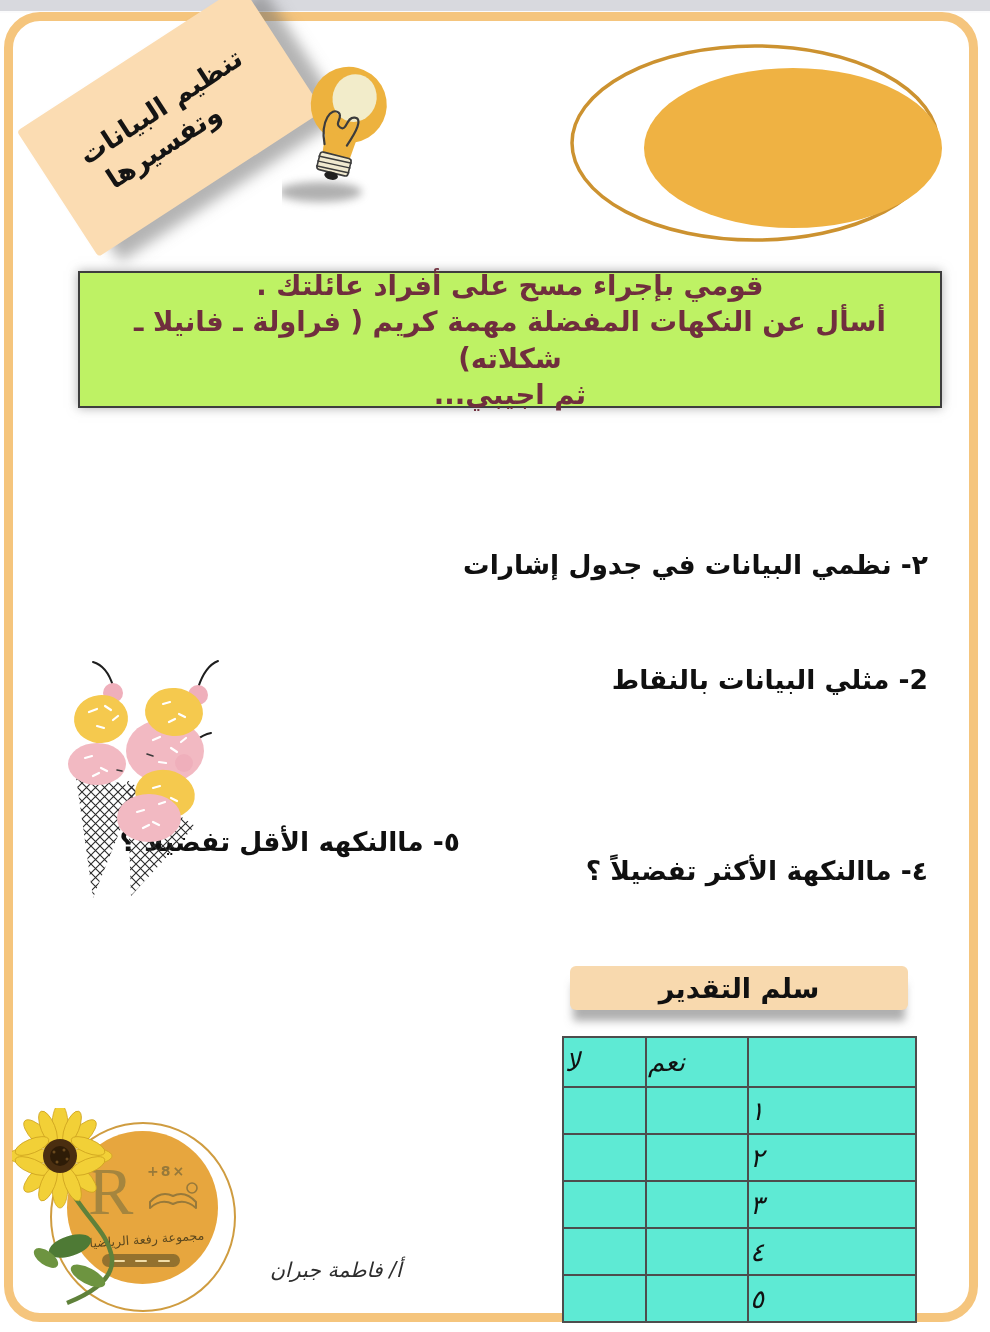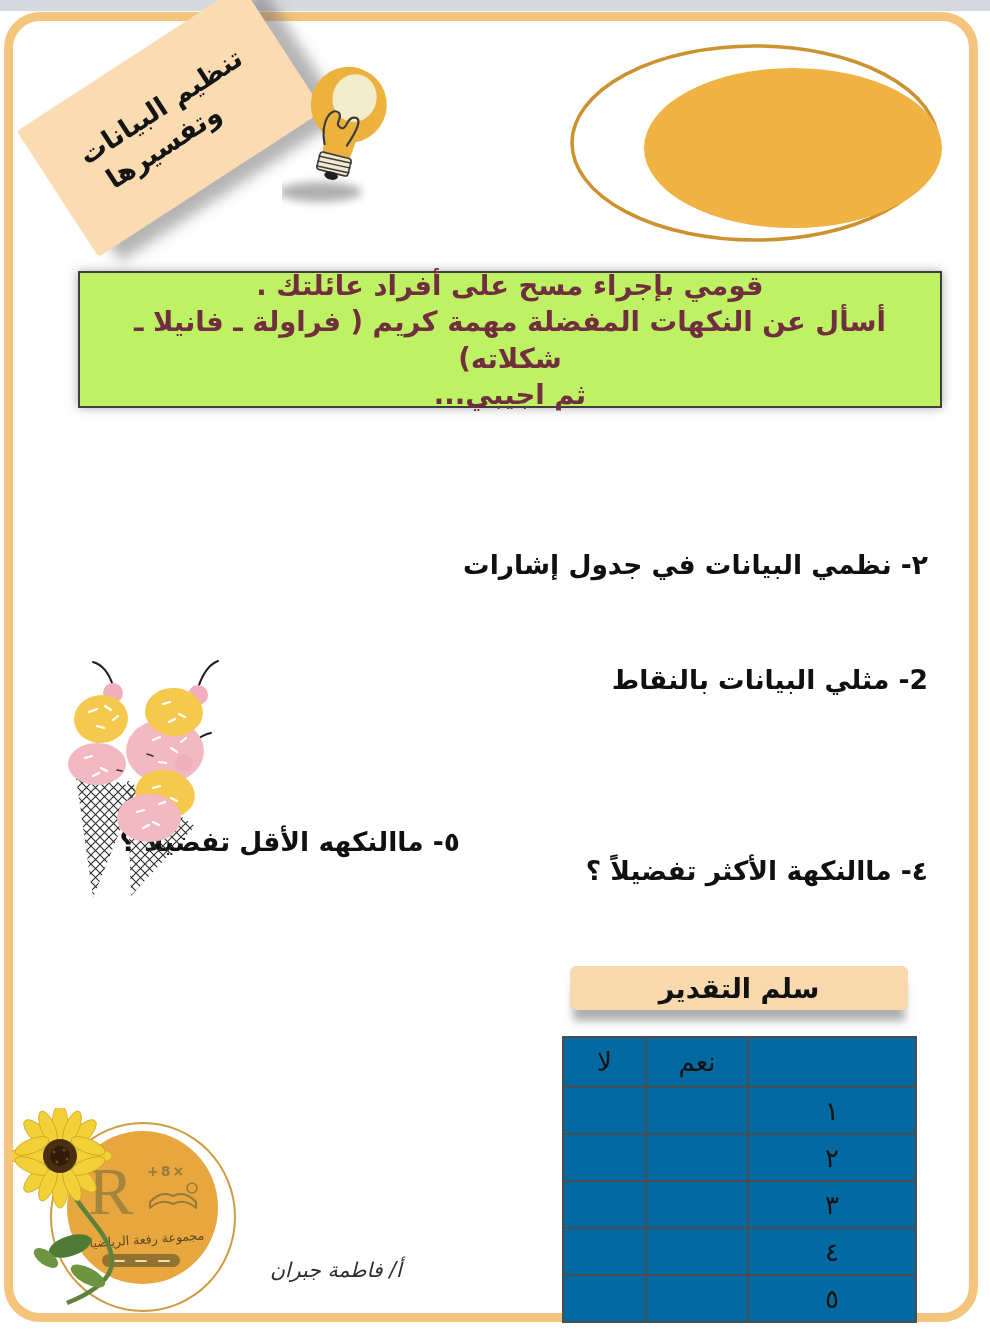--- a/index.html
+++ b/index.html
@@ -52,21 +52,21 @@
   .rating-header{
     position:absolute;left:570px;top:966px;width:338px;height:44px;background:#f8d9ae;border-radius:6px;
     box-shadow:0 14px 9px -3px rgba(110,110,110,.55);
     display:flex;align-items:center;justify-content:center;
     font-weight:bold;font-size:27px;color:#111;
   }
   .rating-table{
     position:absolute;left:562px;top:1036px;width:353px;border-collapse:collapse;table-layout:fixed;
     direction:rtl;
   }
-  .rating-table td{border:2px solid #4d4d4d;text-align:center;vertical-align:middle;background:#0369a1;}
+  .rating-table td{border:2px solid #4d4d4d;text-align:left;vertical-align:middle;background:#5eead4;font-style:italic;}
   .rating-table tr.hdr td{height:46px;font-size:26px;color:#111;}
   .rating-table tr.row td{height:43px;font-size:26px;color:#111;}
 
   
   .logo-ring{position:absolute;left:50px;top:1122px;width:182px;height:186px;border:2.5px solid #cf9c40;border-radius:50%;}
   .logo-circle{position:absolute;left:67px;top:1131px;width:151px;height:153px;background:#e7a63e;border-radius:50%;}
   .logo-r{position:absolute;left:88px;top:1152px;font-family:"Liberation Serif", serif;font-size:68px;color:#a5853e;}
   .logo-math{position:absolute;left:147px;top:1163px;font-size:14px;color:#97793a;letter-spacing:2px;font-weight:bold;}
   .logo-book{position:absolute;left:148px;top:1180px;}
   .logo-text{position:absolute;left:74px;top:1232px;width:134px;text-align:center;font-size:12.5px;color:#5c481e;transform:rotate(-4deg);white-space:nowrap;}

